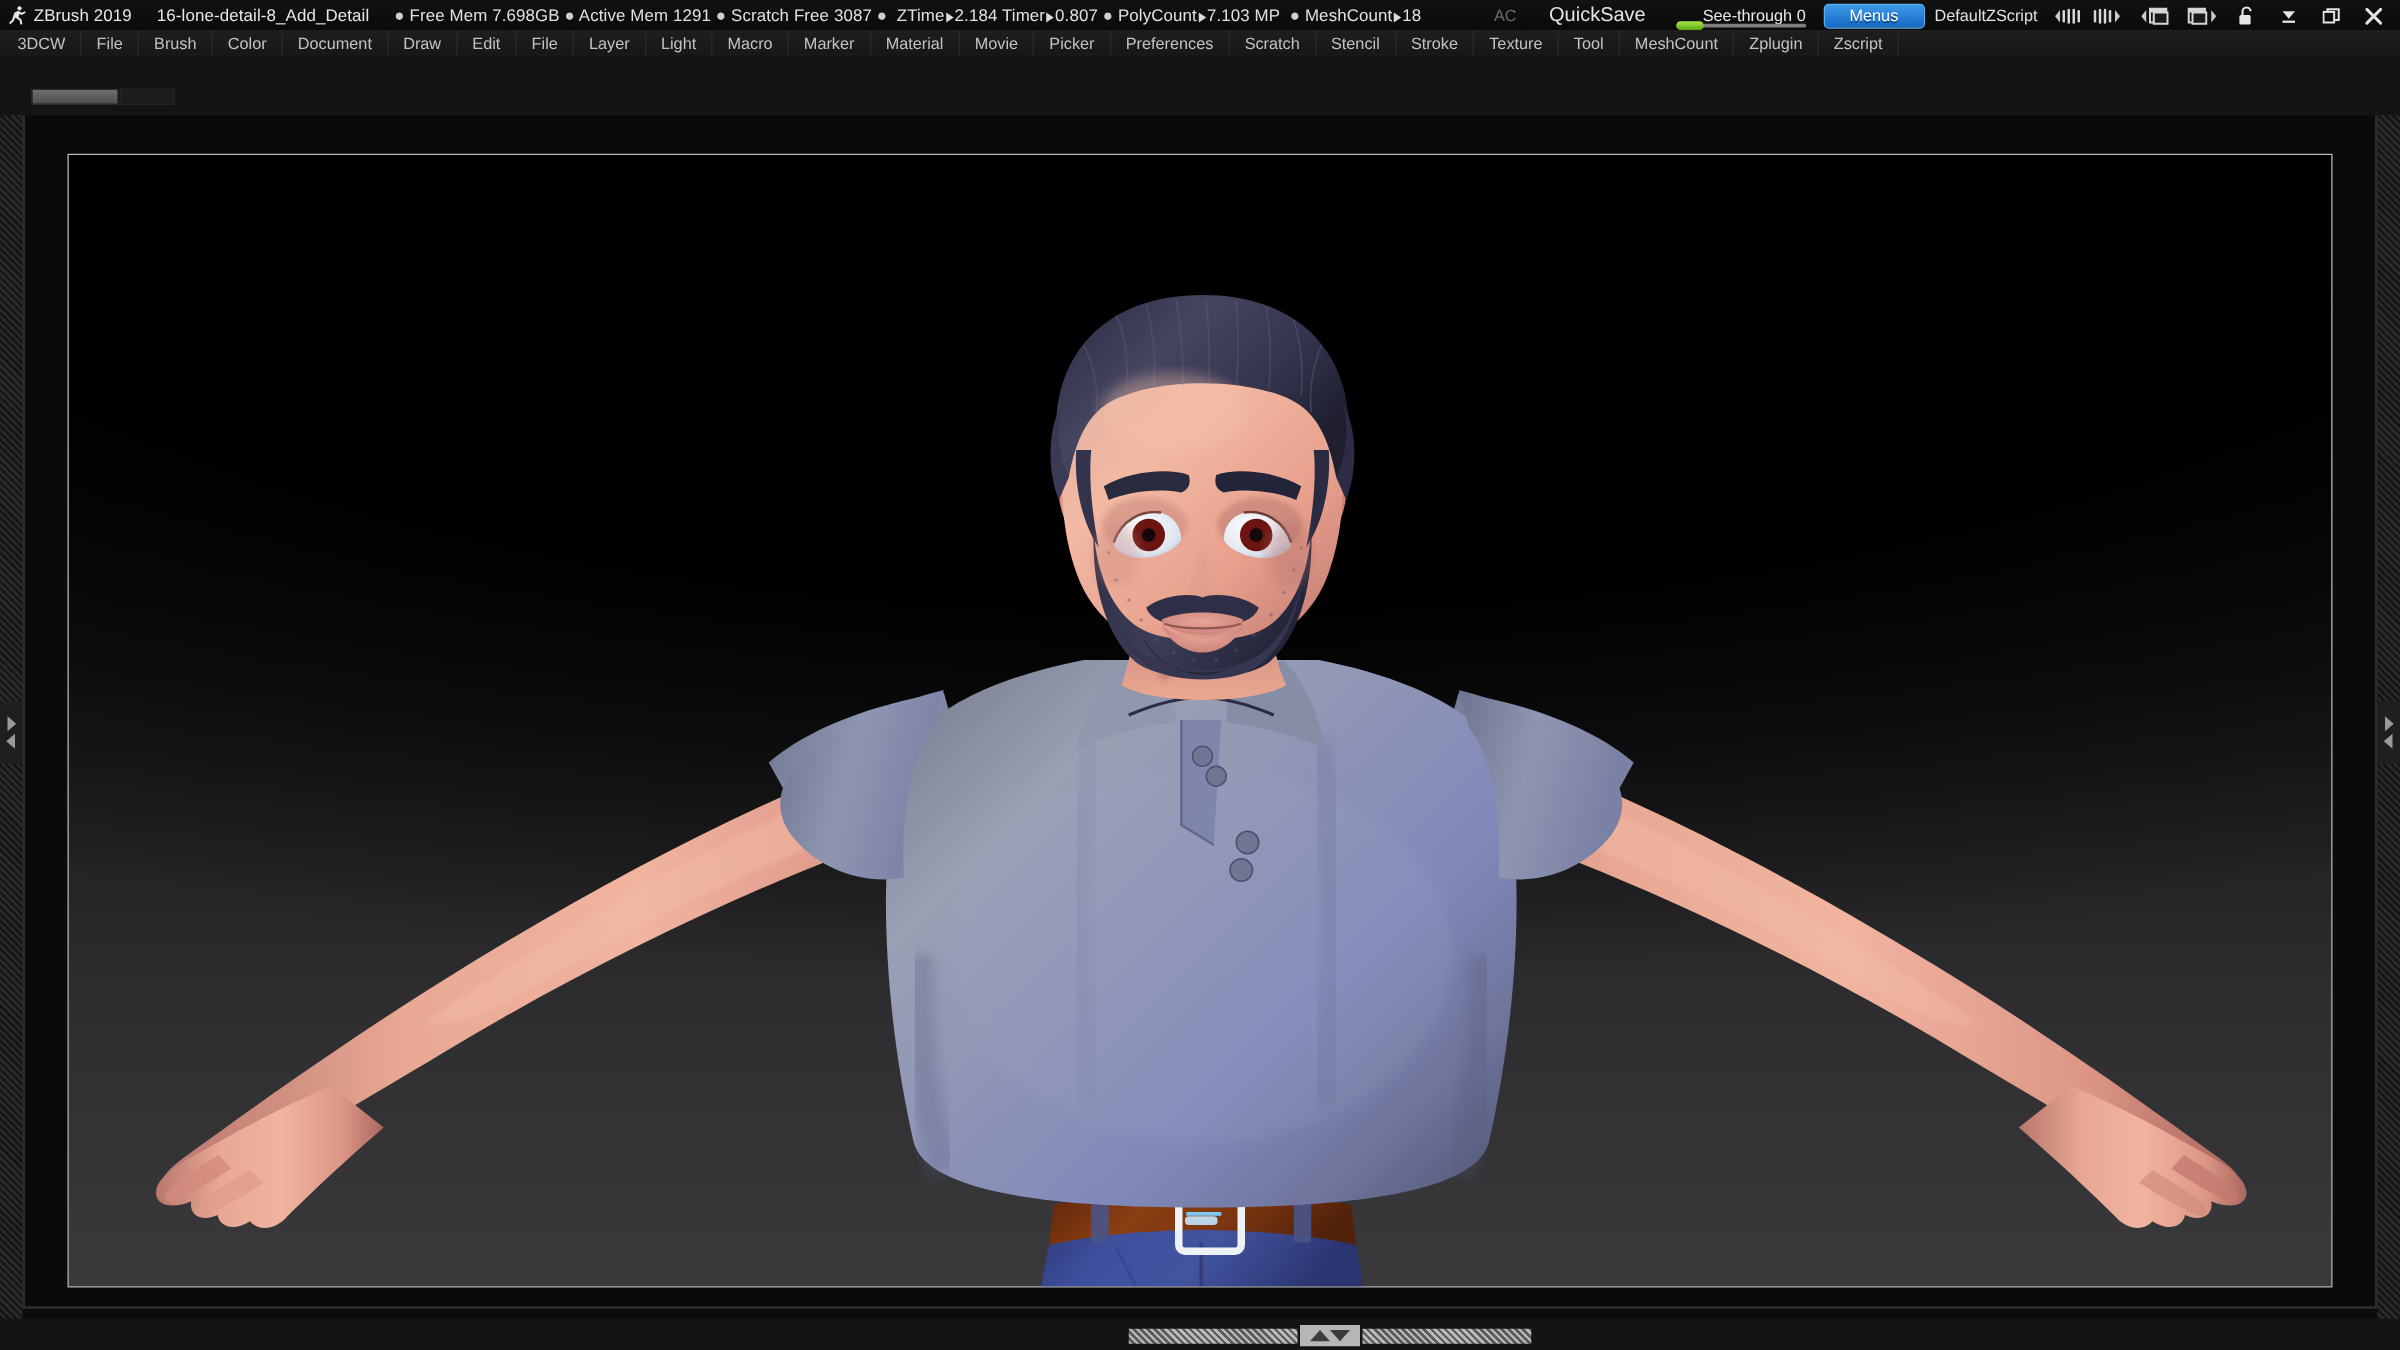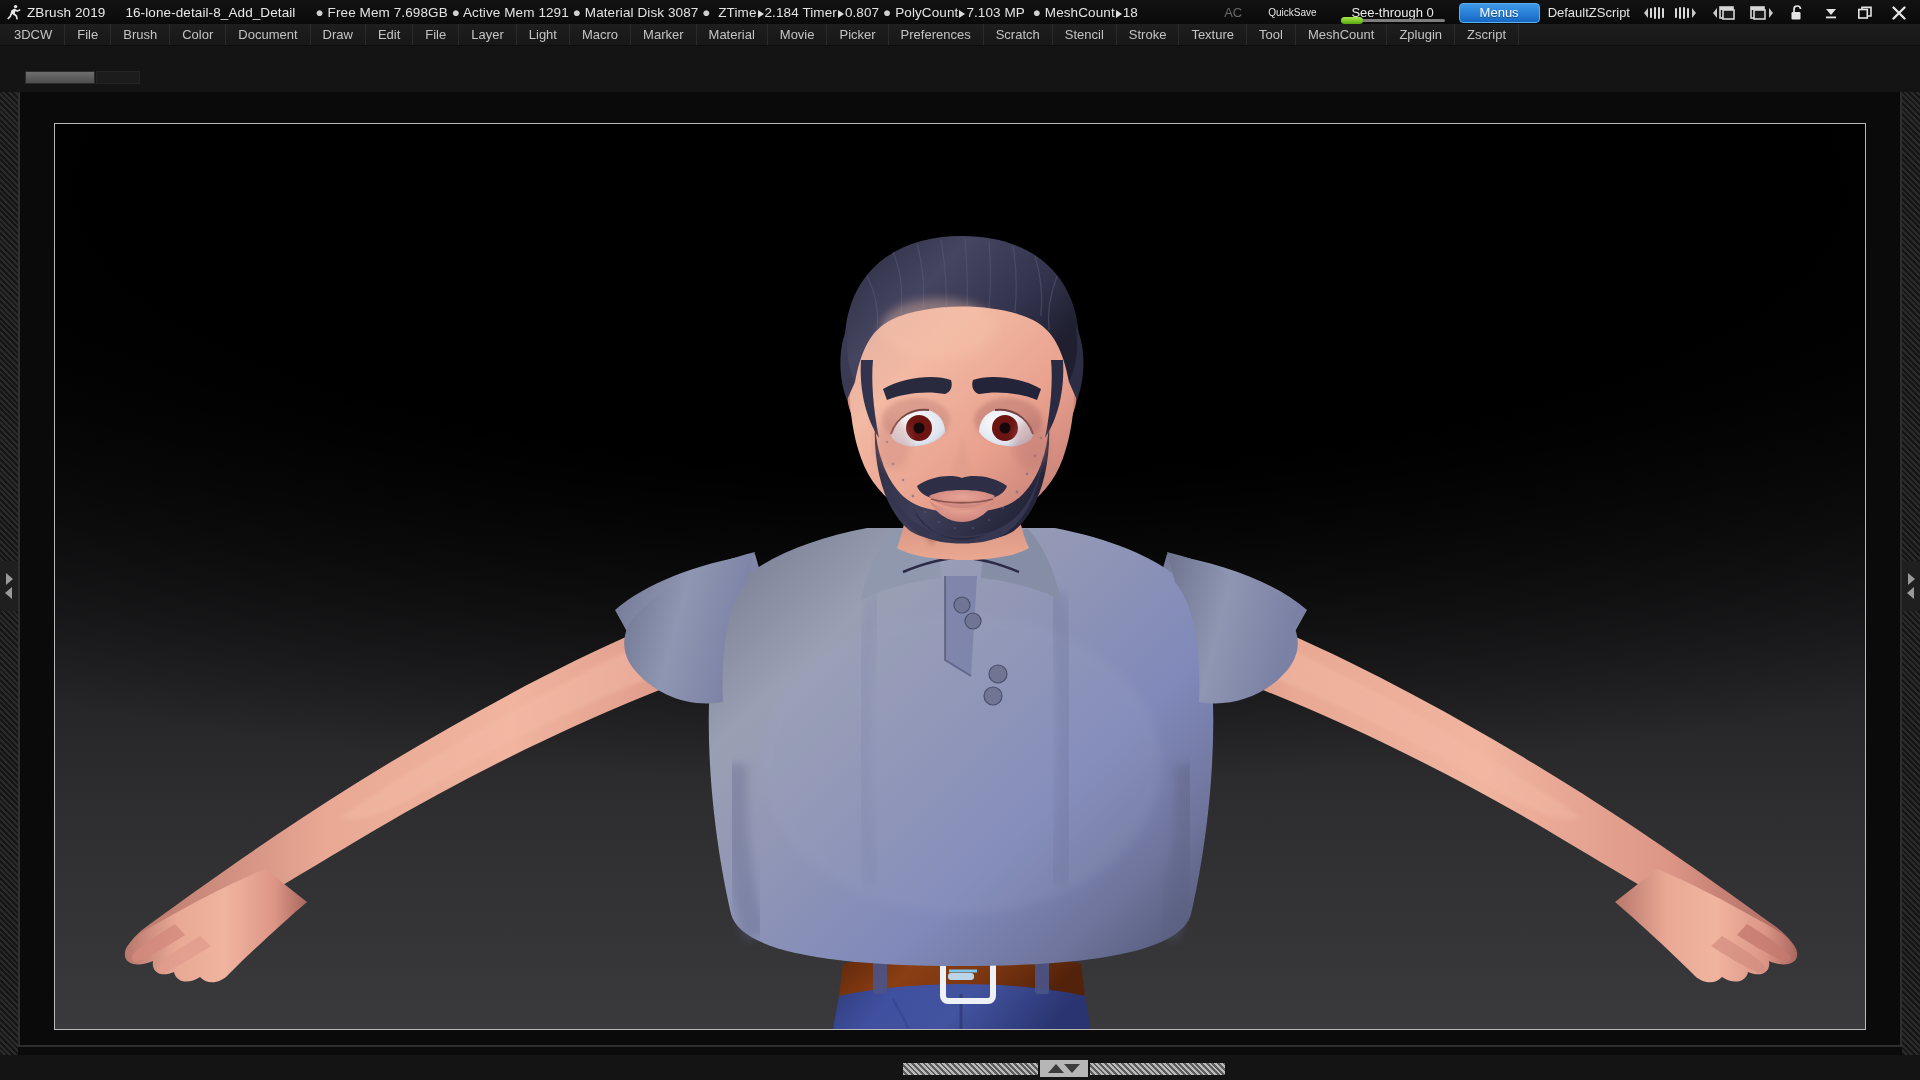--- a/index.html
+++ b/index.html
@@ -25,28 +25,28 @@
   #titlebar .appname { margin-left: 2px; letter-spacing: .1px; }
   #titlebar .docname { margin-left: 20px; letter-spacing: .1px; }
   #titlebar .stats { margin-left: 20px; letter-spacing: .1px; color: #e2e2e2; }
   .tri { display:inline-block; width:0;height:0;
          border-left:6px solid #dcdcdc; border-top:4.5px solid transparent; border-bottom:4.5px solid transparent;
          vertical-align: -1px; margin: 0 1px; }
   .bullet { color:#cfcfcf; }
 
   #titlebar .right { position: absolute; right: 0; top: 0; height: 25px; display: flex; align-items: center; }
   .tb-ac { color: #6a6a6a; font-size: 13px; margin-right: 26px; }
-  .tb-quicksave { color: #e4e4e4; font-size: 10px; margin-right: 24px; }
+  .tb-quicksave { color: #e4e4e4; font-size: 16px; margin-right: 24px; }
 
   .seethrough {
     position: relative; width: 104px; height: 22px; margin-right: 14px;
     display:flex; flex-direction:column; justify-content:center;
   }
   .seethrough .lbl {
-    font-size: 13px; color: #eaeaea; text-align: center; line-height: 14px;
+    font-size: 13px; color: #eaeaea; text-align: right; line-height: 14px;
   }
   .seethrough .track {
     position:absolute; left:0; bottom:2px; width:104px; height:3px;
     background:#7e7e7e; border-radius:2px;
   }
   .seethrough .fill {
     position:absolute; left:0; bottom:0px; width:22px; height:7px;
     background: linear-gradient(#a9e84a,#59a810); border-radius:4px;
   }
 
@@ -162,21 +162,21 @@
     <span class="docname">16-lone-detail-8_Add_Detail</span>
 
     <span class="stats">
       <span class="bullet">●</span>
       <span>Free Mem</span>
       <span>7.698GB</span>
       <span class="bullet">●</span>
       <span>Active Mem</span>
       <span>1291</span>
       <span class="bullet">●</span>
-      <span>Material Disk</span>
+      <span>Scratch Free</span>
       <span>3087</span>
       <span class="bullet">●</span>&nbsp;
       <span>ZTime</span><i class="tri"></i><span>2.184</span>
       <span>Timer</span><i class="tri"></i><span>0.807</span>
       <span class="bullet">●</span>
       <span>PolyCount</span><i class="tri"></i><span>7.103 MP</span>&nbsp;
       <span class="bullet">●</span>
       <span>MeshCount</span><i class="tri"></i><span>18</span>
     </span>
 

